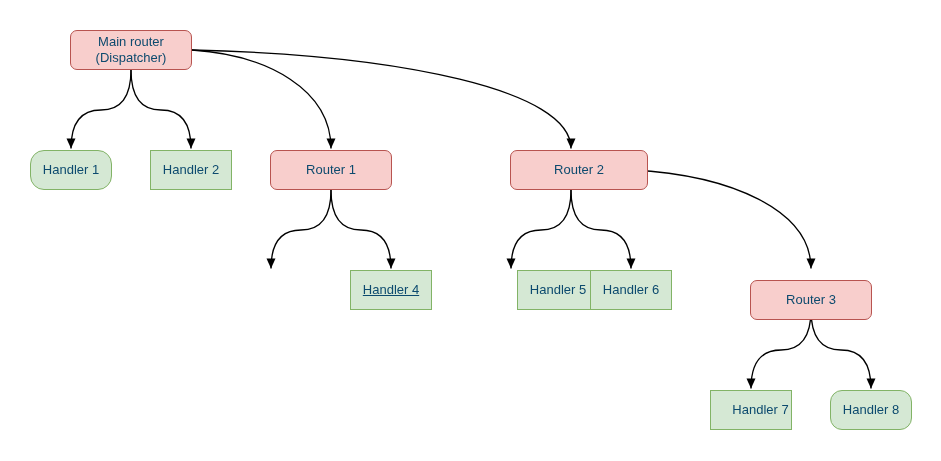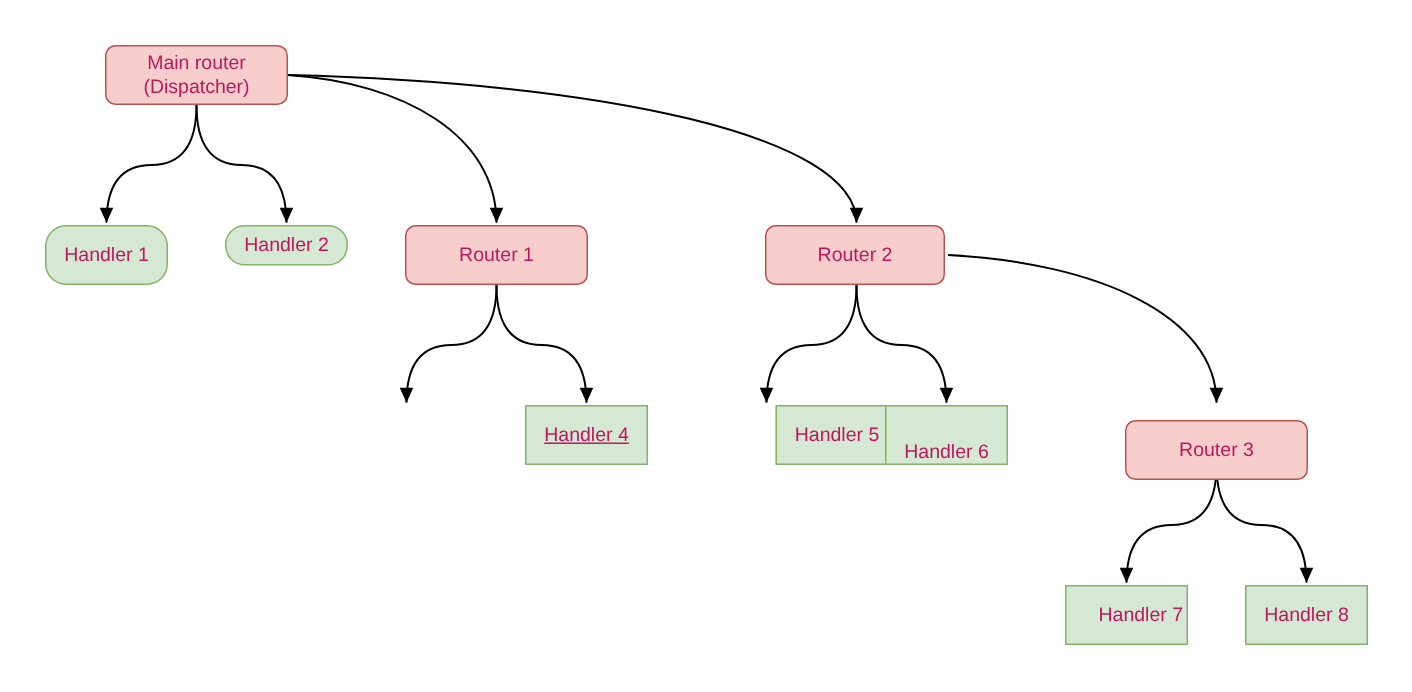--- a/index.html
+++ b/index.html
@@ -24,21 +24,21 @@
   }
   .node {
     position: absolute;
     box-sizing: border-box;
     display: flex;
     align-items: center;
     justify-content: center;
     text-align: center;
     font-size: 13px;
     line-height: 1.25;
-    color: #be185d;
+    color: #0c4a6e;
     white-space: pre-line;
   }
   .node.router {
     background: #f8cecc;
     border: 1px solid #b85450;
     border-radius: 7px;
   }
   .node.handler {
     background: #d5e8d4;
     border: 1px solid #82b366;
@@ -66,22 +66,22 @@
         <path d="M 571,190 Q 571,230 601,230 Q 631,230 631,268.5" fill="none" stroke="#000000" stroke-width="1.3" marker-end="url(#arrow-classic)"></path>
         <path d="M 632,170 C 730.45,175 811,210 811,268.5" fill="none" stroke="#000000" stroke-width="1.3" marker-end="url(#arrow-classic)"></path>
         <path d="M 811,310 Q 811,350 781,350 Q 751,350 751,388.5" fill="none" stroke="#000000" stroke-width="1.3" marker-end="url(#arrow-classic)"></path>
         <path d="M 811,310 Q 811,350 841,350 Q 871,350 871,388.5" fill="none" stroke="#000000" stroke-width="1.3" marker-end="url(#arrow-classic)"></path>
       </g>
   </svg>
 
 <div class="node router" style="left: 70px; top: 30px; width: 122px; height: 40px;"><span>Main router
 (Dispatcher)</span></div>
     <div class="node handler" style="left: 30px; top: 150px; width: 82px; height: 40px; border-radius: 14px;"><span>Handler 1</span></div>
-    <div class="node handler" style="left: 150px; top: 150px; width: 82px; height: 27px; border-radius: 13px;"><span>Handler 2</span></div>
+    <div class="node handler" style="left: 150px; top: 150px; width: 82px; height: 40px;"><span>Handler 2</span></div>
     <div class="node router" style="left: 270px; top: 150px; width: 122px; height: 40px;"><span>Router 1</span></div>
-    <div class="node router" style="left: 510px; top: 150px; width: 120px; height: 40px;"><span>Router 2</span></div>
+    <div class="node router" style="left: 510px; top: 150px; width: 138px; height: 40px;"><span>Router 2</span></div>
     <div class="node handler" style="left: 350px; top: 270px; width: 82px; height: 40px; text-decoration: underline;"><span>Handler 4</span></div>
     <div class="node handler" style="left: 470px; top: 270px; width: 82px; height: 40px; margin-left: 47px;"><span>Handler 5</span></div>
-    <div class="node handler" style="left: 590px; top: 270px; width: 82px; height: 40px; align-items: flex-end;"><span>Handler 6</span></div>
+    <div class="node handler" style="left: 590px; top: 270px; width: 82px; height: 40px;"><span>Handler 6</span></div>
     <div class="node router" style="left: 750px; top: 270px; width: 122px; height: 40px; margin-top: 10px;"><span>Router 3</span></div>
     <div class="node handler" style="left: 710px; top: 390px; width: 82px; height: 40px; padding-left: 19px;"><span>Handler 7</span></div>
-    <div class="node handler" style="left: 830px; top: 390px; width: 82px; height: 40px;"><span>Handler 8</span></div>
+    <div class="node handler" style="left: 830px; top: 390px; width: 82px; height: 40px; border-radius: 12px;"><span>Handler 8</span></div>
   </div>
 
 </body></html>

